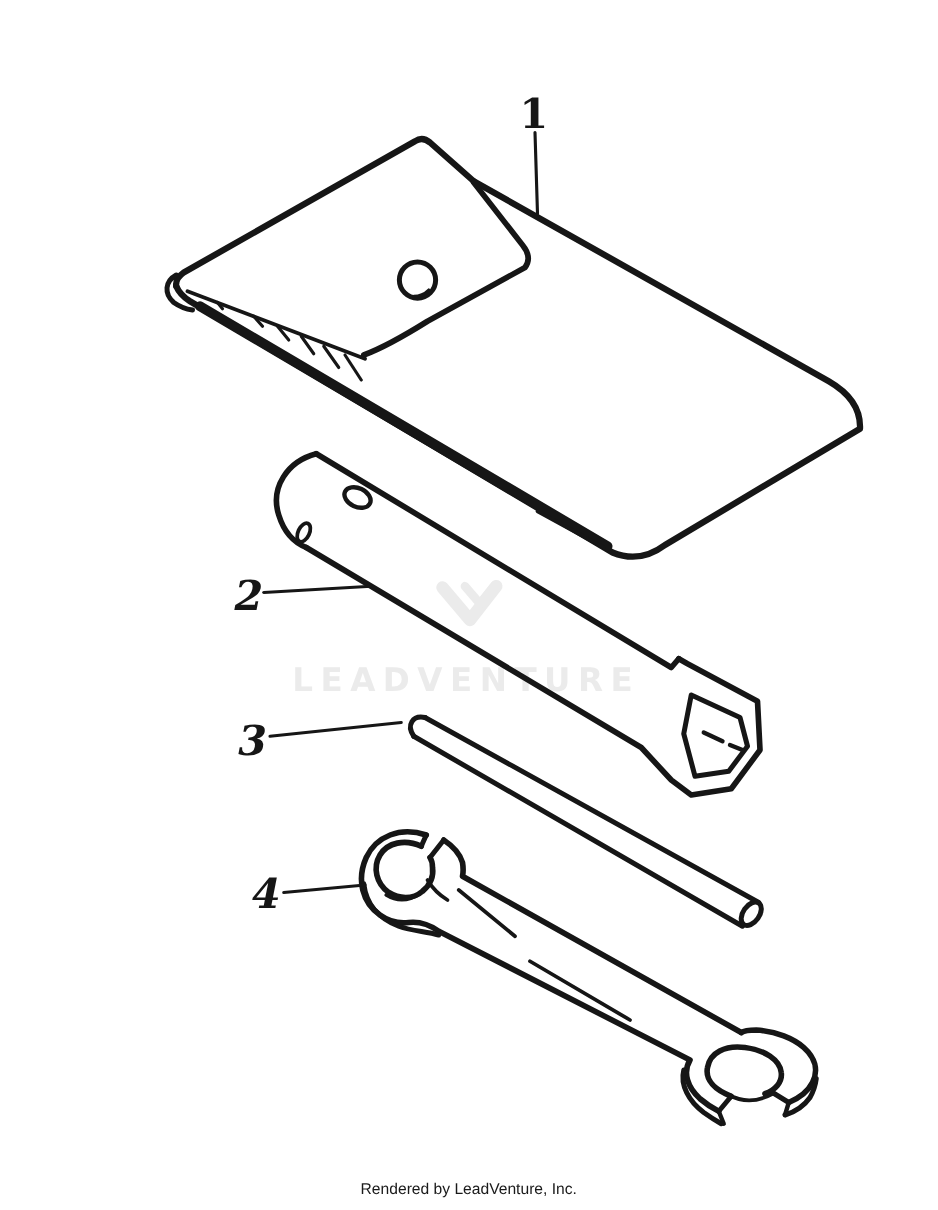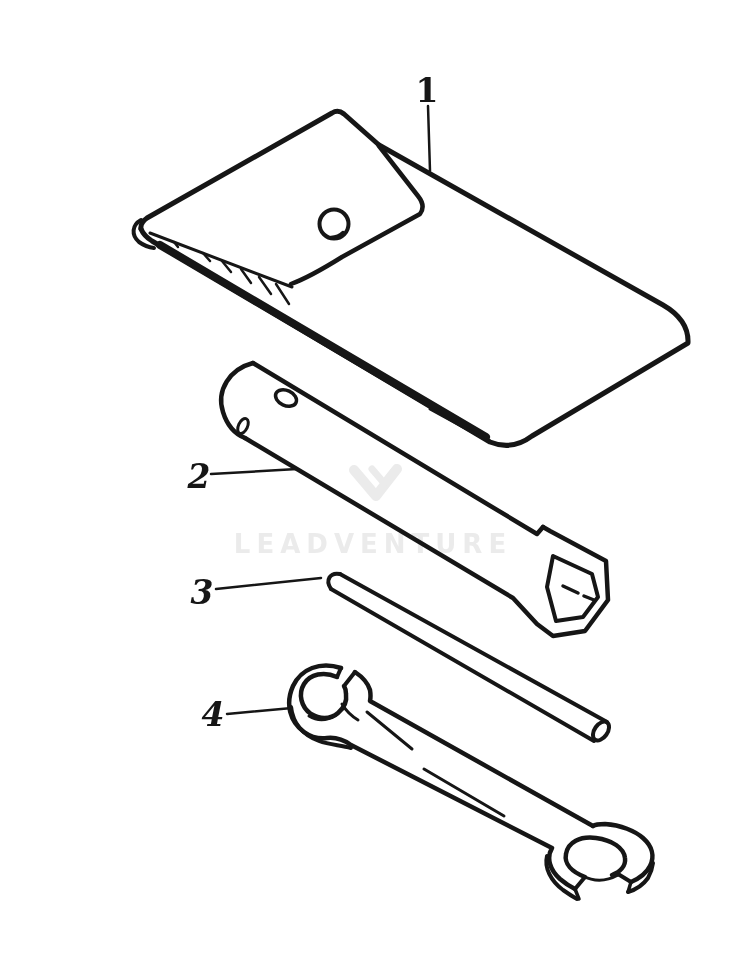--- a/index.html
+++ b/index.html
@@ -138,13 +138,14 @@
         <path stroke-width="2.5" d="M216,589 L321,578"></path>
         <text class="num" x="202" y="604" text-anchor="middle" fill="#161616">3</text>
       </g>
       <g>
         <path stroke-width="2.5" d="M227,714 L292,708"></path>
         <text class="num" x="213" y="726" text-anchor="middle" fill="#161616">4</text>
       </g>
     </g>
   </svg>
 
+  <div class="footer">Rendered by LeadVenture, Inc.</div>
 </div>
 
 </body></html>

